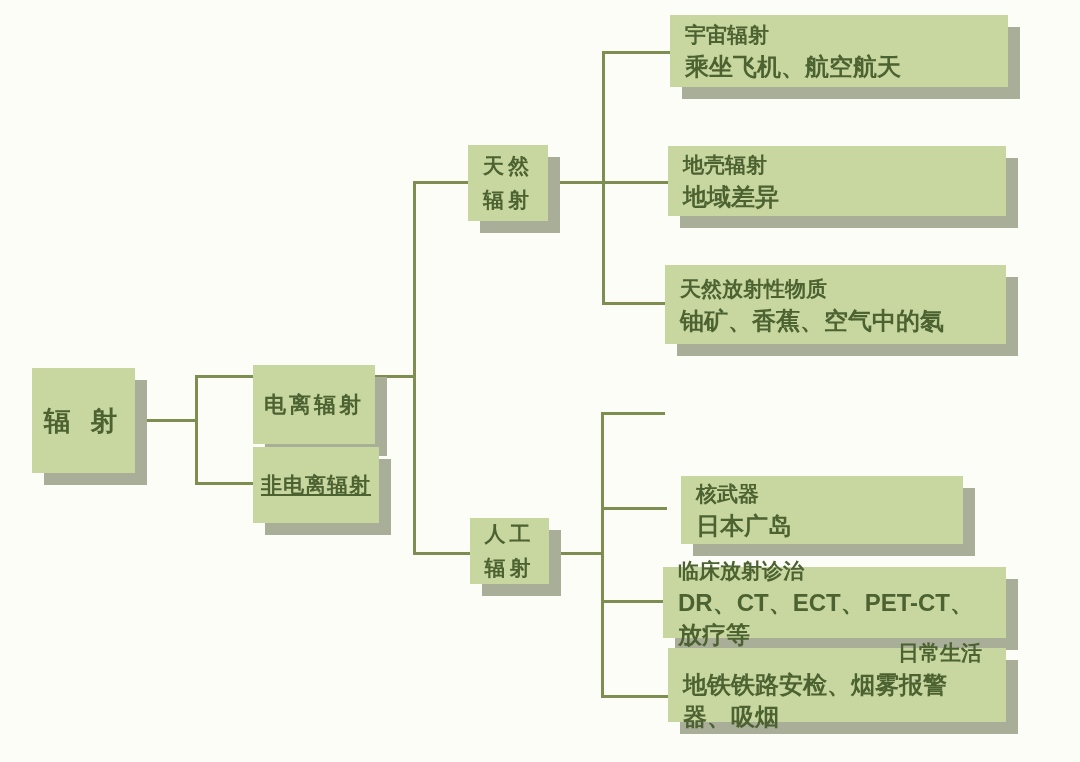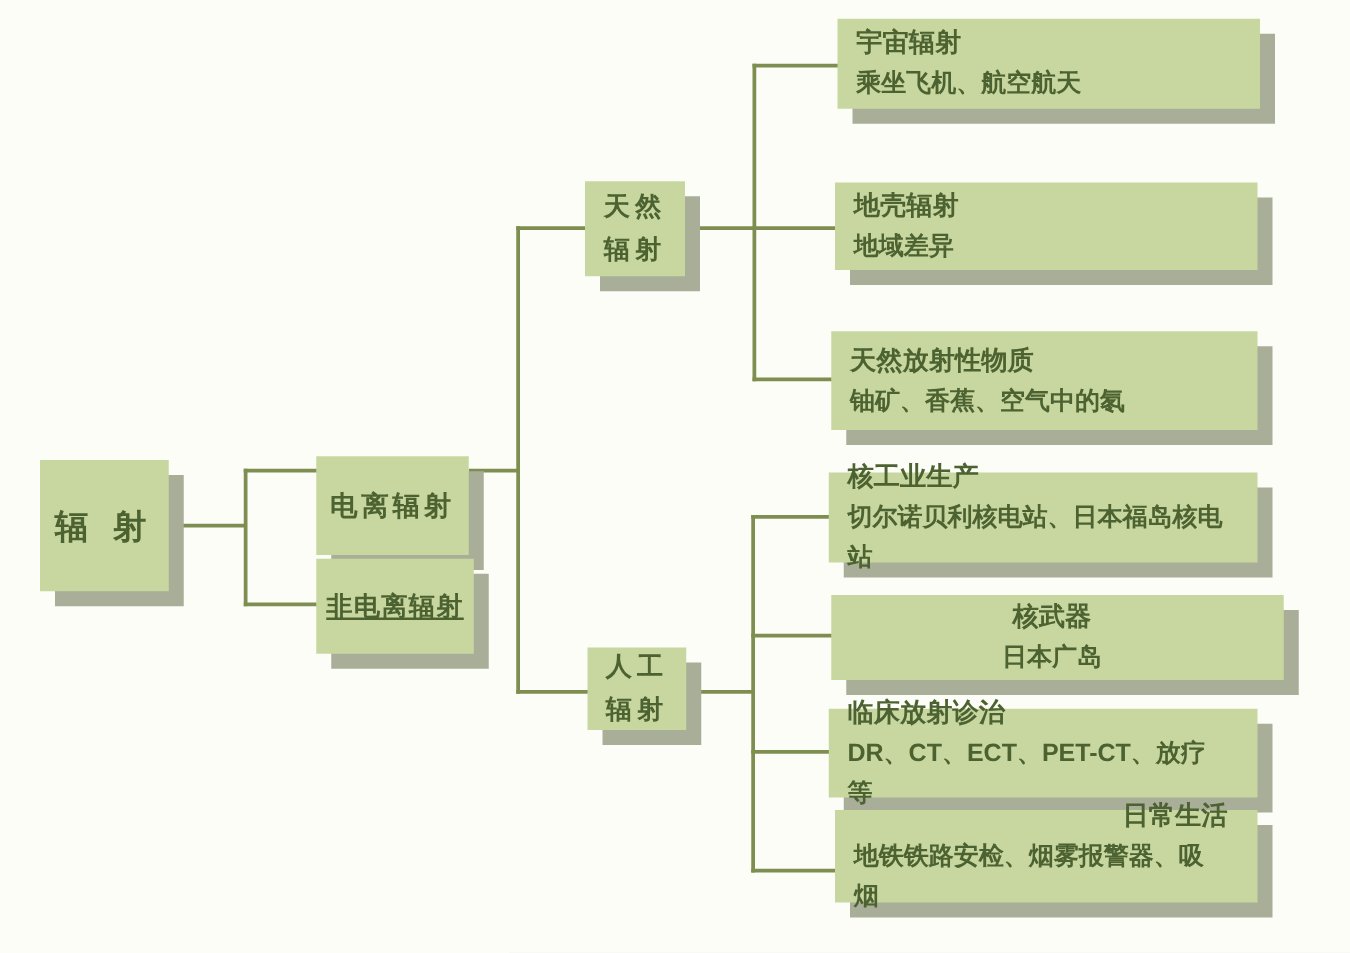--- a/index.html
+++ b/index.html
@@ -29,21 +29,21 @@
     display:flex;
     flex-direction:column;
     justify-content:center;
   }
   .node.center{align-items:center;text-align:right;}
   .node.leaf{align-items:flex-start;padding-left:15px;padding-right:24px;}
   .root-label{font-size:27px;letter-spacing:6px;}
   .l2-label{font-size:22px;letter-spacing:3px;}
   .l3-label{font-size:21px;line-height:34px;letter-spacing:4px;}
   .leaf .title{font-size:21px;line-height:32px;}
-  .leaf .detail{font-size:20px;line-height:32px;}
+  .leaf .detail{font-size:24px;line-height:32px;}
   .h-line,.v-line{position:absolute;background:var(--line);}
 </style>
 </head>
 <body>
 
 <div class="canvas">
 
   <div class="h-line" style="left:135px;top:419px;width:62px;height:3px;"></div>
   <div class="v-line" style="left:195px;top:375px;width:3px;height:110px;"></div>
   <div class="h-line" style="left:195px;top:375px;width:60px;height:3px;"></div>
@@ -89,25 +89,21 @@
     <span class="detail">乘坐飞机、航空航天</span>
   </div>
   <div class="node leaf" style="left:668px;top:146px;width:338px;height:70px;">
     <span class="title">地壳辐射</span>
     <span class="detail">地域差异</span>
   </div>
   <div class="node leaf" style="left:665px;top:265px;width:341px;height:79px;">
     <span class="title">天然放射性物质</span>
     <span class="detail">铀矿、香蕉、空气中的氡</span>
   </div>
-  <div class="node leaf" style="left:663px;top:378px;width:343px;height:72px;">
-    <span class="title">核工业生产</span>
-    <span class="detail">切尔诺贝利核电站、日本福岛核电站</span>
-  </div>
-  <div class="node leaf" style="left:665px;top:476px;width:362px;height:68px;align-items:center;">
+  <div class="node leaf" style="left:681px;top:476px;width:282px;height:68px;">
     <span class="title">核武器</span>
     <span class="detail">日本广岛</span>
   </div>
   <div class="node leaf" style="left:663px;top:567px;width:343px;height:71px;">
     <span class="title">临床放射诊治</span>
     <span class="detail">DR、CT、ECT、PET-CT、放疗等</span>
   </div>
   <div class="node leaf" style="left:668px;top:648px;width:338px;height:74px;align-items:flex-end;">
     <span class="title">日常生活</span>
     <span class="detail">地铁铁路安检、烟雾报警器、吸烟</span>

